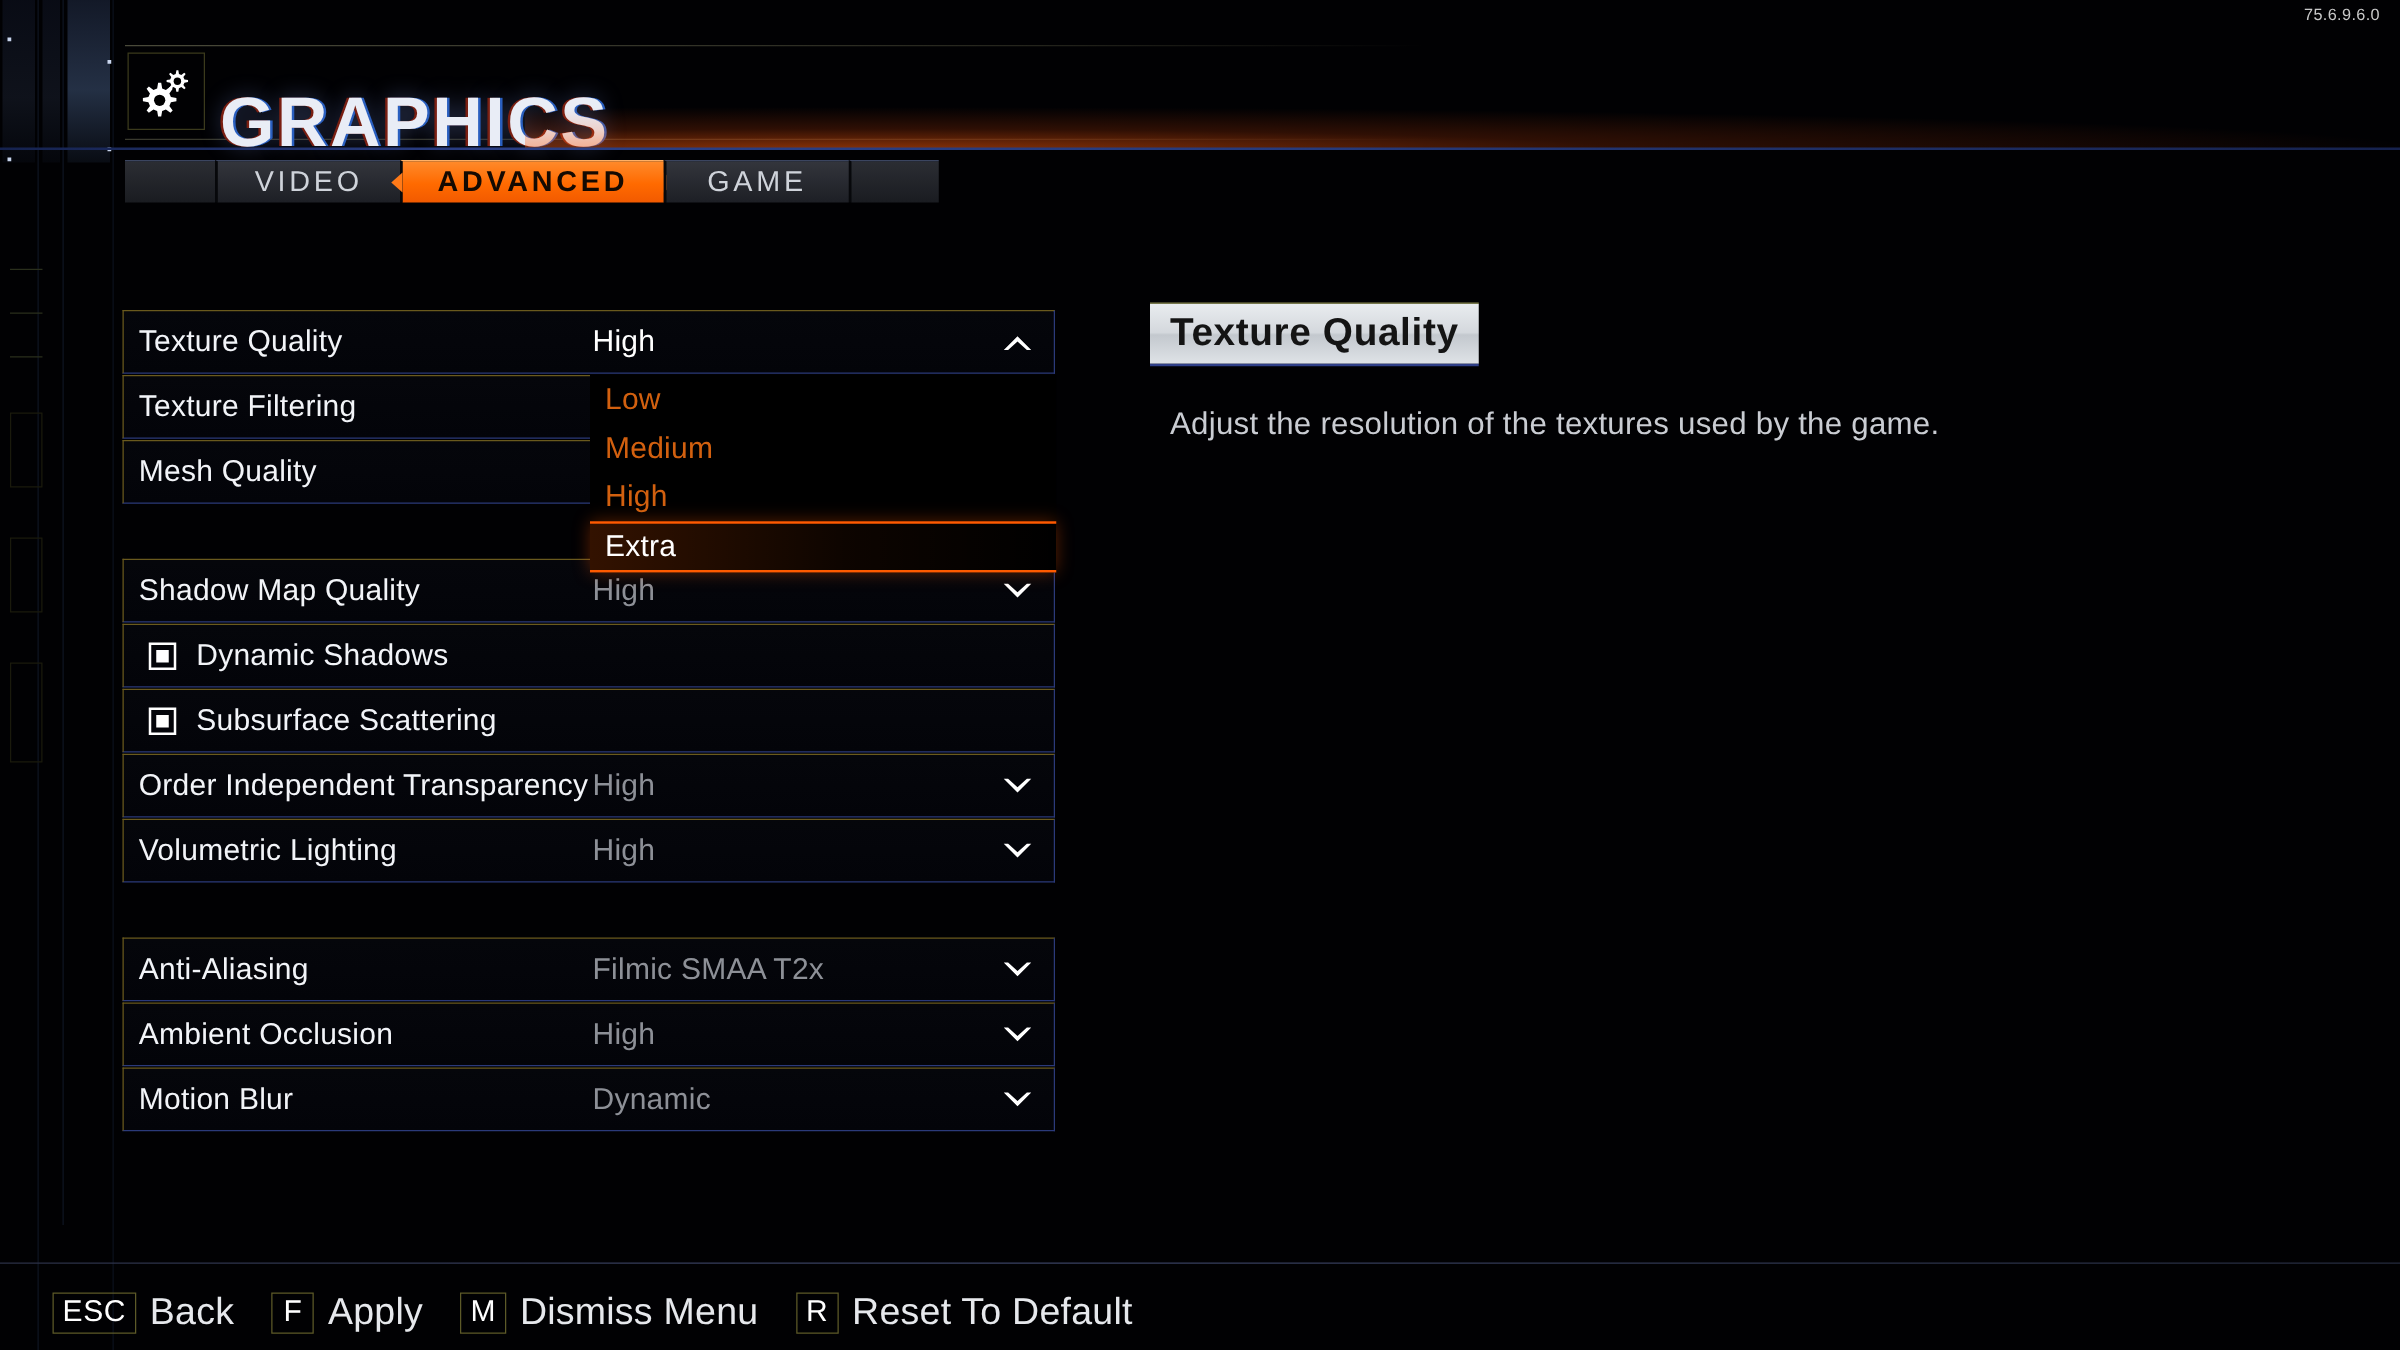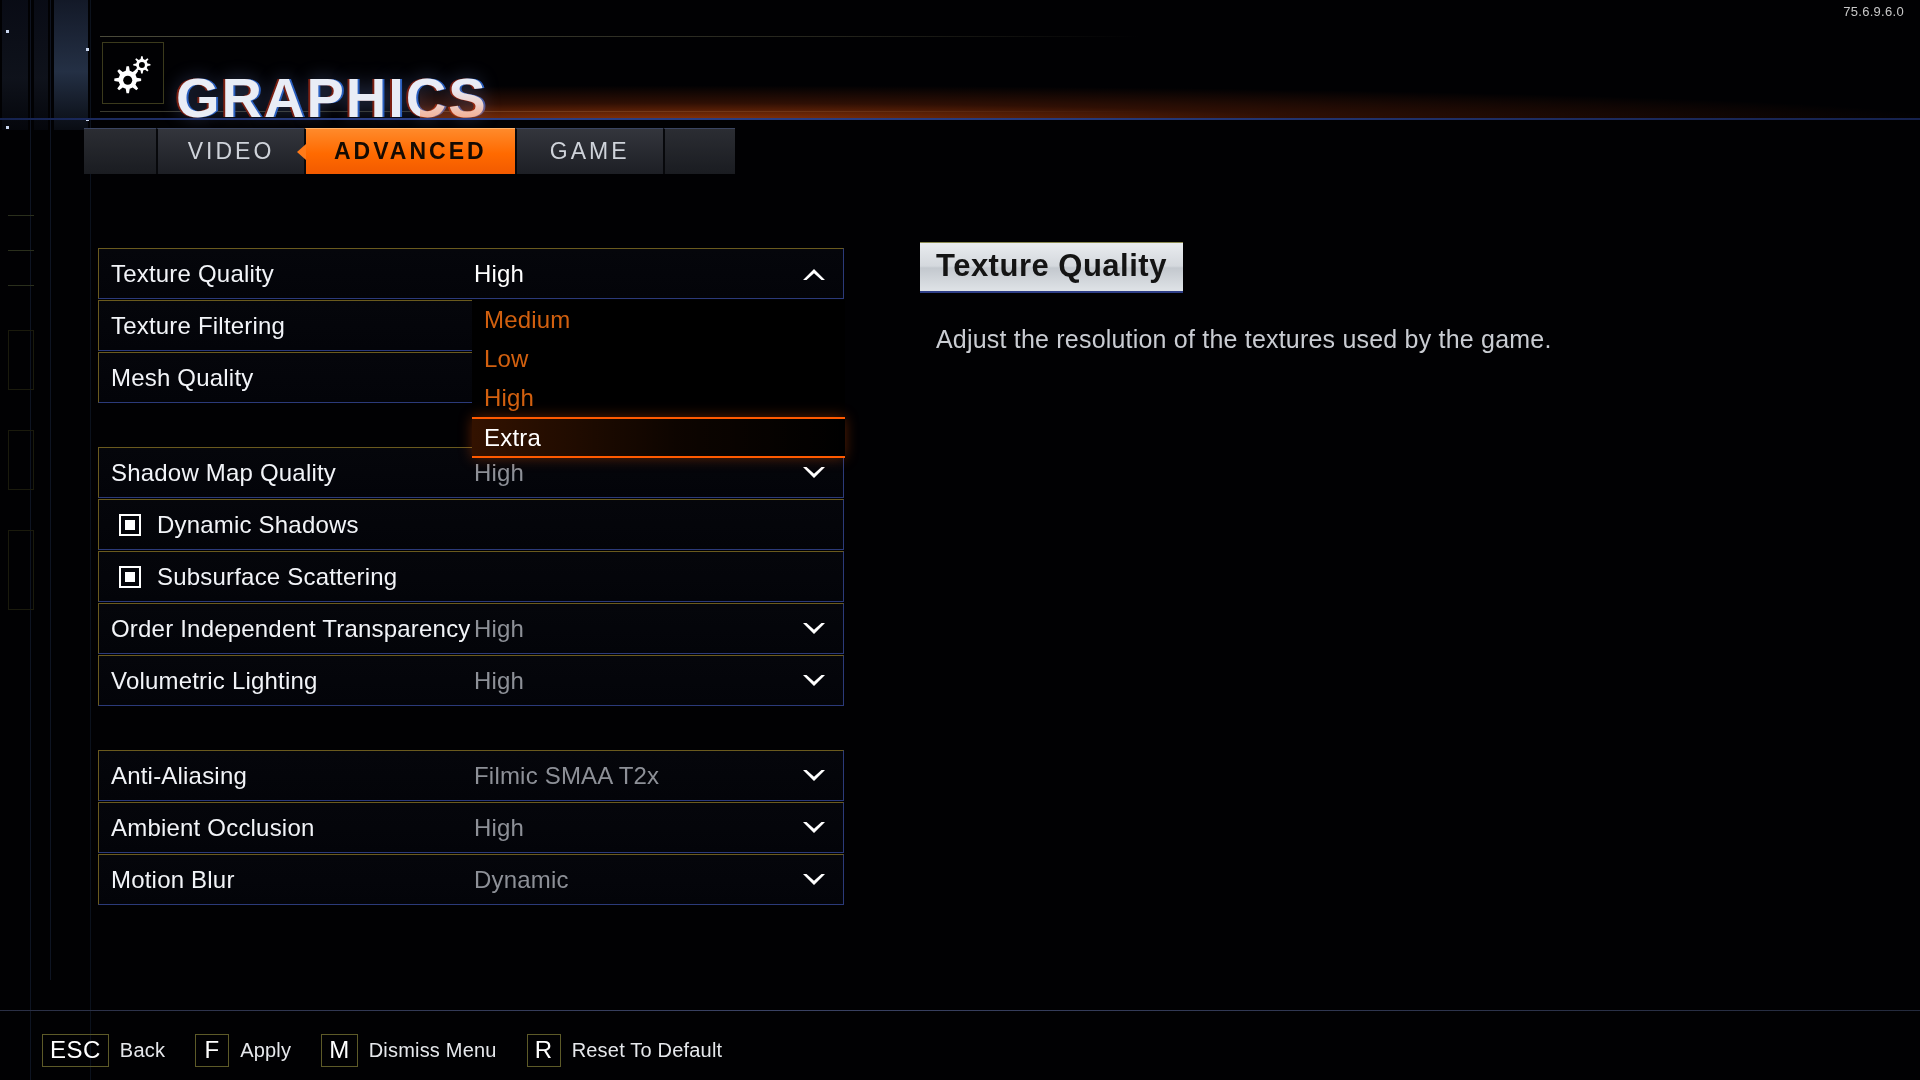--- a/index.html
+++ b/index.html
@@ -91,22 +91,22 @@
     pointer-events:none;
   }
   .header-blue-line {
     position:absolute; left:0; top:118px; width:1920px; height:2px;
     background: linear-gradient(90deg,#1b2a5e 0%,#2b3f86 18%,#233druby 40%,#16224e 100%);
     background: linear-gradient(90deg,#15224e 0%,#2b3f86 20%,#263a7c 55%,#16224e 100%);
   }
 
   
   .tabbar {
-    position: absolute; left: 84px; top: 128px;
-    height: 46px; display: flex; align-items: stretch;
+    position: absolute; left: 100px; top: 128px;
+    height: 34px; display: flex; align-items: stretch;
   }
   .tab-cap {
     width: 72px;
     background: linear-gradient(180deg,#2b2d33 0%,#1a1c21 100%);
     border-top: 1px solid #3b4560;
   }
   .tab {
     position: relative;
     min-width: 148px;
     padding: 0 28px;
@@ -259,21 +259,21 @@
   .key {
     min-width: 34px; height: 33px;
     border: 1px solid #5d5a28;
     display:flex; align-items:center; justify-content:center;
     color:#ffffff; font-size: 24px;
     padding: 0 7px;
     letter-spacing: .5px;
   }
   .hint-label {
     margin-left: 11px;
-    color: #e6e8ec; font-size: 20px;
+    color: #e6e8ec; font-size: 30px;
     letter-spacing:.2px;
   }
 </style>
 </head>
 <body>
 
 <div id="app">
 
   <div class="edge-deco">
     <div class="edge-panel p1"></div>
@@ -336,24 +336,24 @@
         <span class="row-label">Texture Quality</span>
         <span class="row-value">High</span>
         <span class="chev">
           <svg viewBox="0 0 26 16">
               <path d="M13 3 L24 14 L20.5 14 L13 7.2 L5.5 14 L2 14 Z" fill="#ffffff"></path>
             </svg>
         </span>
 
         <div class="dropdown">
           <div class="dd-item">
-            <span>Medium</span>
+            <span>Low</span>
           </div>
           <div class="dd-item">
-            <span>Low</span>
+            <span>Medium</span>
           </div>
           <div class="dd-item">
             <span>High</span>
           </div>
           <div class="dd-item selected">
             <span>Extra</span>
           </div>
         </div>
       </div>
 

